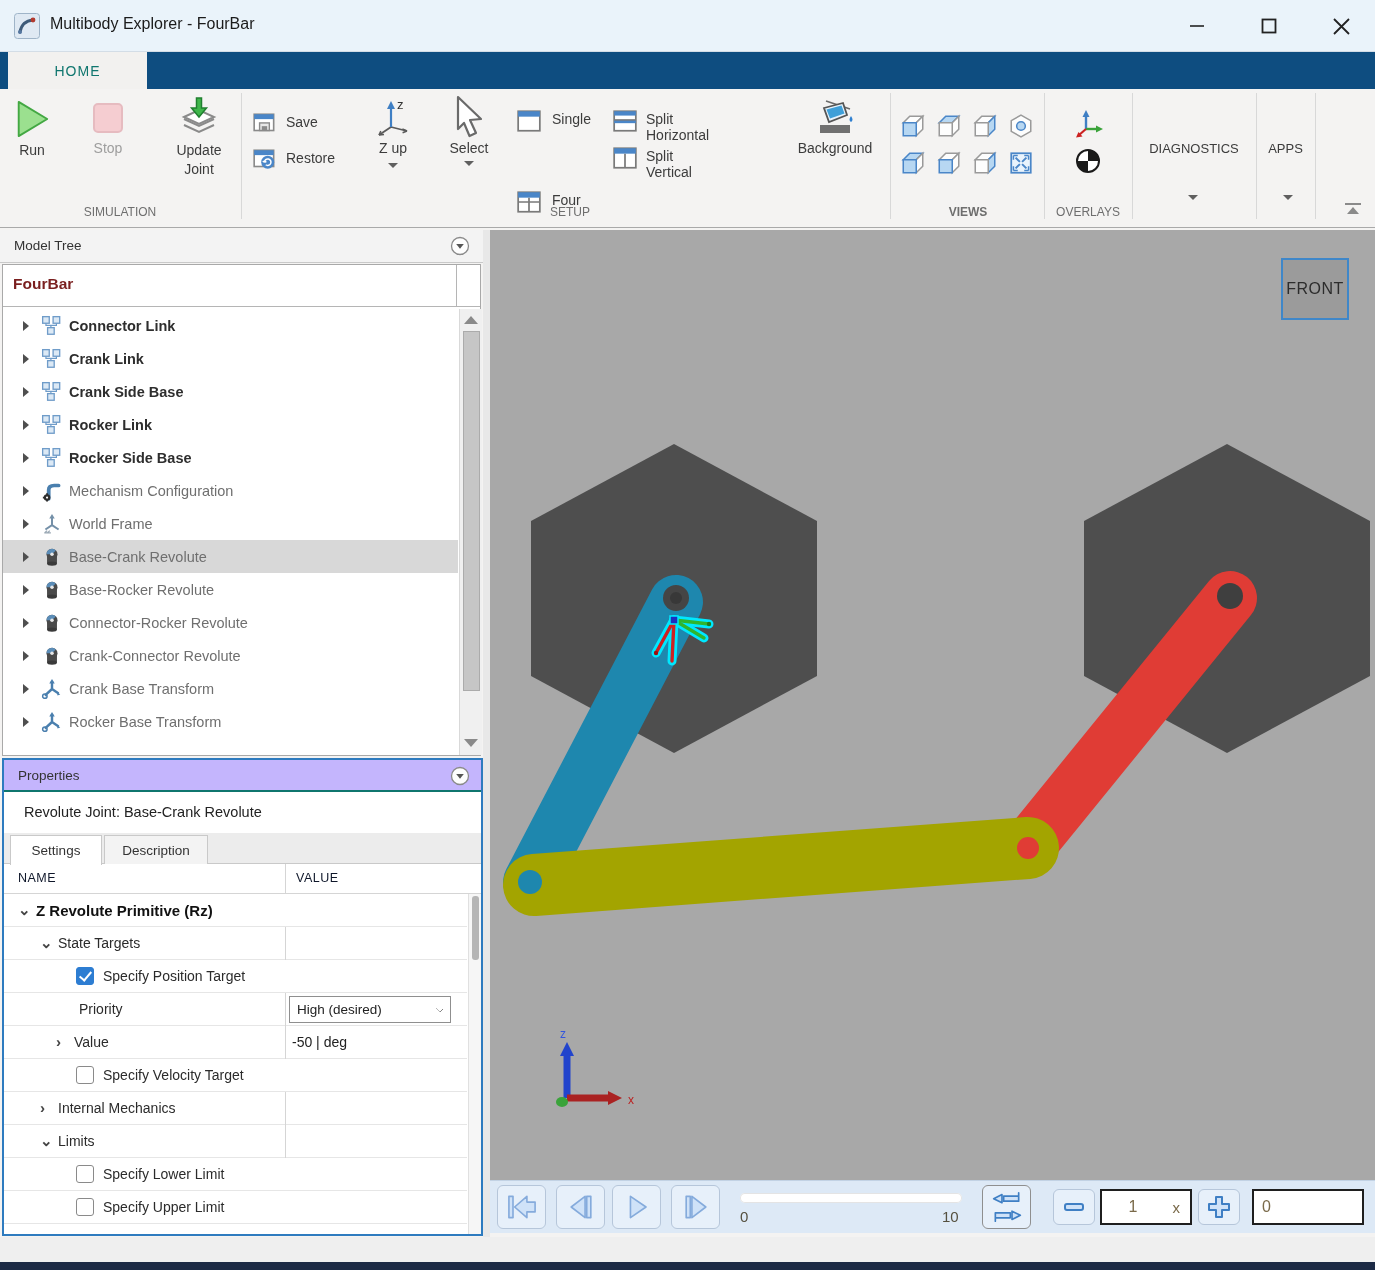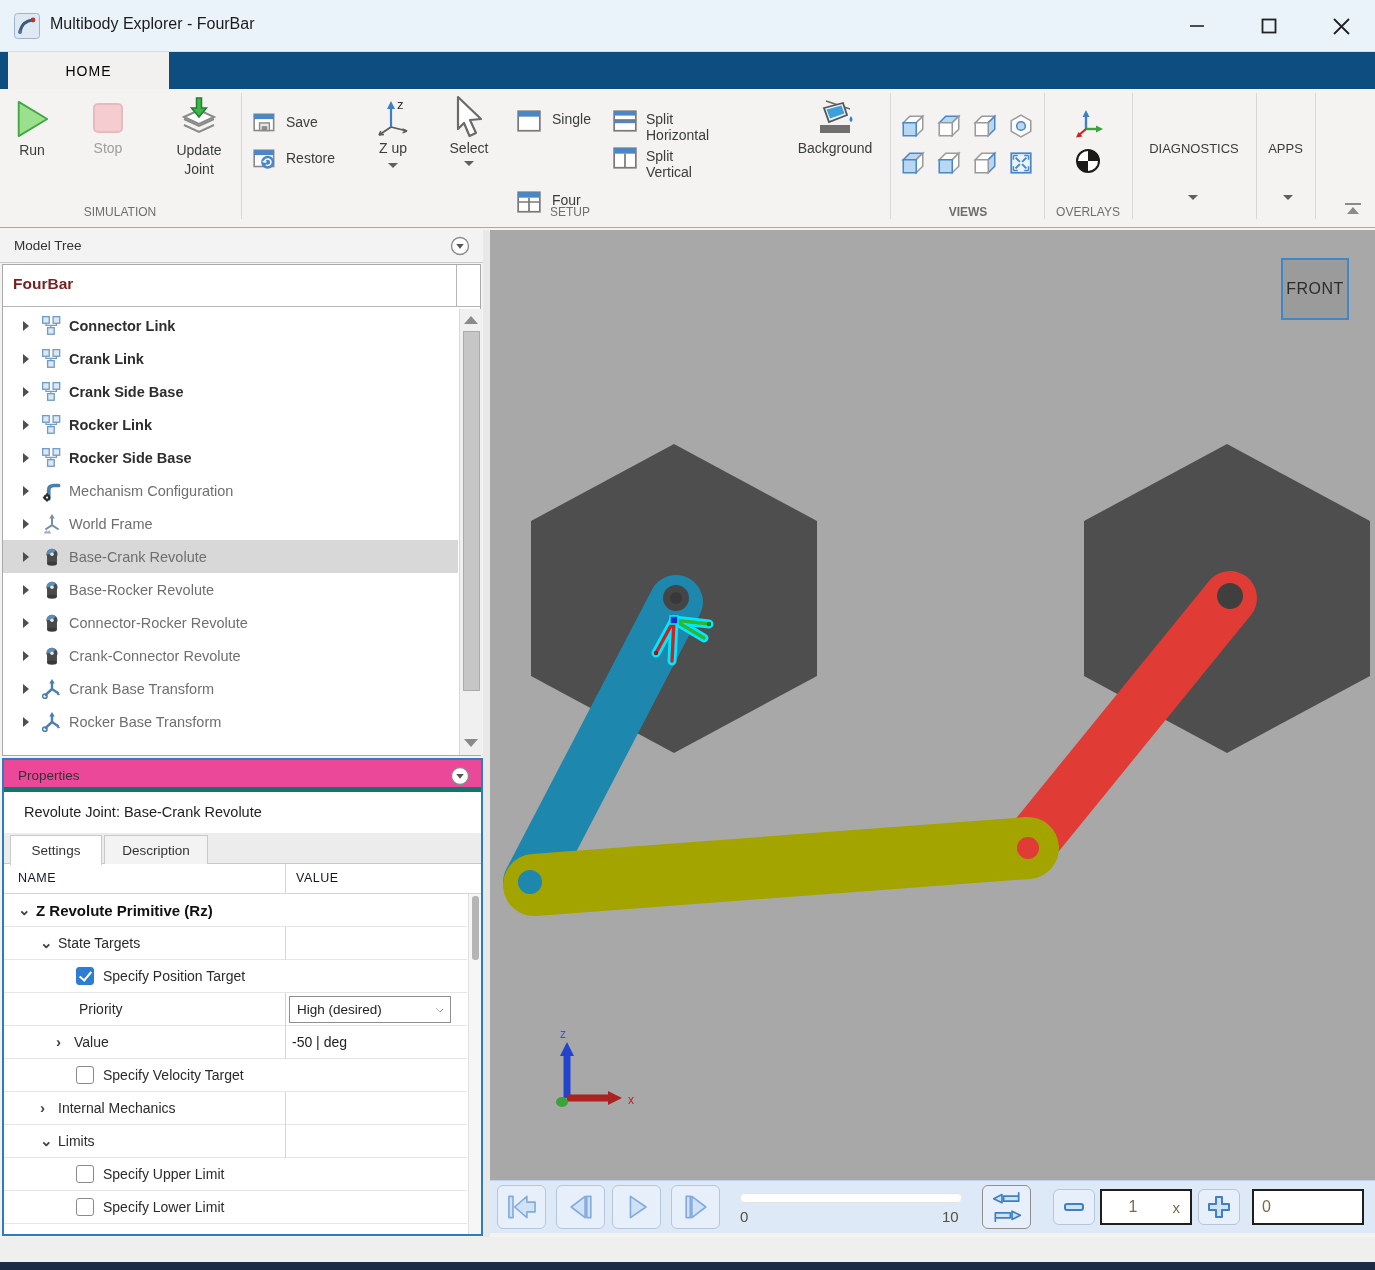--- a/index.html
+++ b/index.html
@@ -10,22 +10,22 @@
 
   
   #titlebar { left:0; top:0; width:1375px; height:52px; background:#eaf3fa; border-bottom:1px solid #d3dde6; }
   #app-icon { left:14px; top:13px; width:26px; height:26px; }
   #title-text { left:50px; top:15px; font-size:16px; color:#1b1b1b; }
   .winbtn { top:8px; width:58px; height:36px; display:flex; align-items:center; justify-content:center; cursor:default; }
   #btn-min { left:1168px; } #btn-max { left:1240px; } #btn-close { left:1312px; }
 
   
   #tabstrip { left:0; top:52px; width:1375px; height:37px; background:#0e4d80; }
-  #tab-home { left:8px; top:0; width:161px; height:37px; background:#f2f1ef; display:flex; align-items:center; justify-content:center;
-              font-size:14px; letter-spacing:1px; color:#000000; }
+  #tab-home { left:8px; top:0; width:139px; height:37px; background:#f2f1ef; display:flex; align-items:center; justify-content:center;
+              font-size:14px; letter-spacing:1px; color:#0f766e; }
 
   
   #ribbon { left:0; top:89px; width:1375px; height:139px; background:#f4f3f2; border-bottom:1px solid #a9a9a9; }
   .vsep { top:4px; width:1px; height:126px; background:#d8d8d8; }
   .seclabel { top:116px; font-size:12px; color:#6e6e6e; text-align:center; }
   .rlabel { font-size:14px; color:#3c3c3c; text-align:center; line-height:19px; }
   .rlabel.dis { color:#9d9d9d; }
   .rowlabel { font-size:14px; color:#3c3c3c; }
   .ddarrow { width:0; height:0; border-left:5px solid transparent; border-right:5px solid transparent; border-top:5px solid #5f5f5f; }
   .bigbtn { display:flex; flex-direction:column; align-items:center; cursor:default; }
@@ -46,21 +46,21 @@
   .twedge { margin-left:20px; width:0; height:0; border-top:5px solid transparent; border-bottom:5px solid transparent; border-left:6px solid #4f4f4f; }
   .ticon { margin-left:12px; width:22px; height:22px; flex:none; }
   .tlabel { margin-left:6px; font-size:14.5px; color:#6f6f6f; white-space:nowrap; }
   .trow.strong .tlabel { color:#2e2e2e; font-weight:bold; }
   #tree-scroll { left:456px; top:44px; width:23px; height:446px; background:#f0f0f0; border-left:1px solid #d9d9d9; }
   .sbarrow { left:4px; width:14px; height:8px; }
   #tree-thumb { left:3px; top:22px; width:17px; height:360px; background:#c6c6c6; border:1px solid #ababab; }
 
   
   #props { left:2px; top:758px; width:481px; height:478px; background:#fff; border:2px solid #2e7bbf; }
-  #props-header { left:0; top:0; width:477px; height:32px; background:#ec4899; border-bottom:5px solid #0f766e; }
+  #props-header { left:0; top:0; width:477px; height:32px; background:#c4b5fd; border-bottom:2px solid #0f766e; }
   #props-subtitle-row { left:0; top:33px; width:477px; height:53px; border-bottom:3px solid #f97316; }
   #props-subtitle { left:20px; top:11px; font-size:14.5px; color:#222; }
   #props-tabs { left:0; top:73px; width:477px; height:31px; background:#ececec; border-bottom:1px solid #c9c9c9; }
   .ptab { top:2px; height:29px; display:flex; align-items:center; justify-content:center; font-size:13.5px; color:#333;
           border:1px solid #c9c9c9; border-bottom:none; background:#f3f3f3; }
   #tab-settings { left:6px; width:92px; background:#fff; height:30px; z-index:2; }
   #tab-description { left:100px; width:104px; }
   #props-colhead { left:0; top:104px; width:477px; height:30px; border-bottom:1px solid #d5d5d5; }
   .colh { top:7px; font-size:12.5px; color:#0f172a; letter-spacing:0.5px; }
   #props-rows { left:0; top:134px; width:463px; height:340px; overflow:hidden; }
@@ -556,25 +556,25 @@
           <span class="pchev" style="margin-left: 36px; font-size: 15px; font-weight: bold; line-height: 10px;">›</span>
           <span class="pname" style="margin-left: 4px;">Internal Mechanics</span>
         </div>
         <div class="prow">
           <div class="vdiv"></div>
           <span class="pchev" style="margin-left: 36px; font-size: 15px; font-weight: bold; line-height: 10px;">⌄</span>
           <span class="pname" style="margin-left: 4px;">Limits</span>
         </div>
         <div class="prow">
           <span class="pcheck off" style="margin-left: 72px;"></span>
+          <span class="pname" style="margin-left: 9px;">Specify Lower Limit</span>
+        </div>
+        <div class="prow">
+          <span class="pcheck off" style="margin-left: 72px;"></span>
           <span class="pname" style="margin-left: 9px;">Specify Upper Limit</span>
-        </div>
-        <div class="prow">
-          <span class="pcheck off" style="margin-left: 72px;"></span>
-          <span class="pname" style="margin-left: 9px;">Specify Lower Limit</span>
         </div>
       </div>
     <div class="abs" id="props-scroll">
       <div class="abs" id="props-thumb"></div>
     </div>
   </div>
 
   <div class="abs" id="panel-gap"></div>
 
   <div class="abs" id="viewport" style="--vp-bg: #a8a8a8; --hex: #4e4e4e; --crank: #1e87ae; --connector: #a3a400; --rocker: #e03c35; --hl: #00e8ff;">

